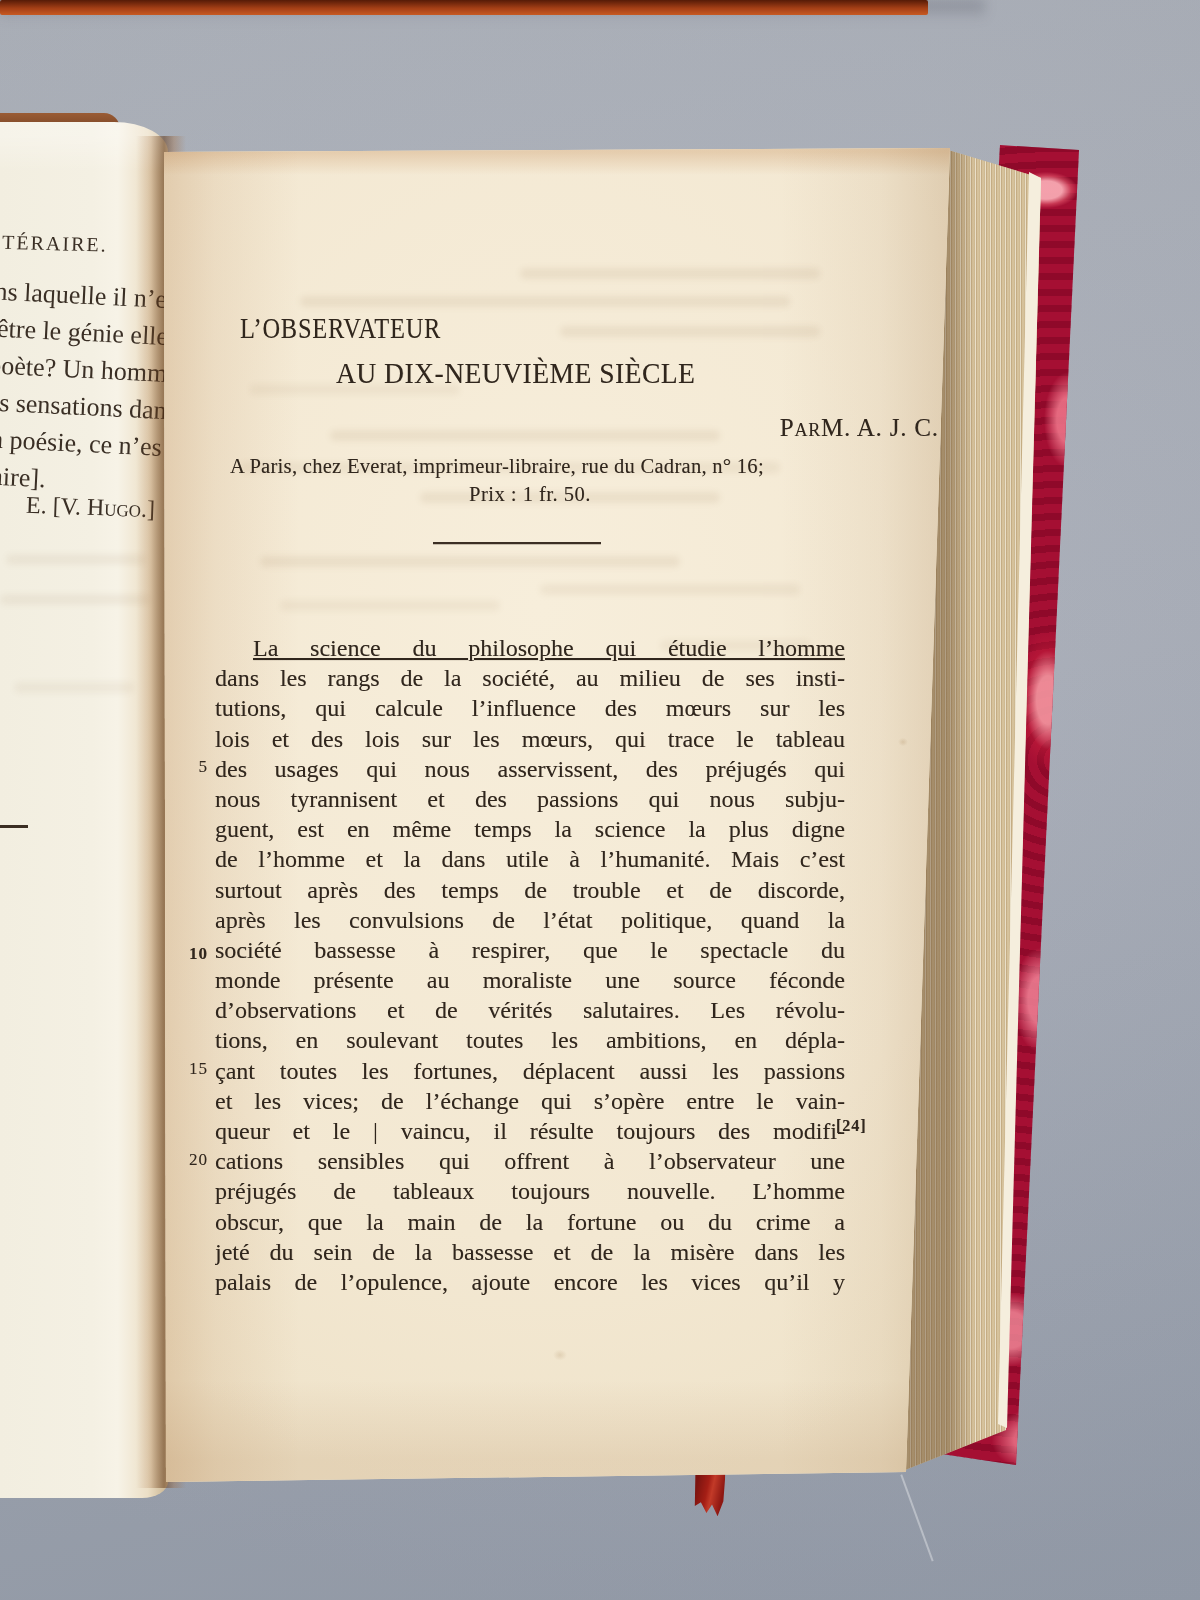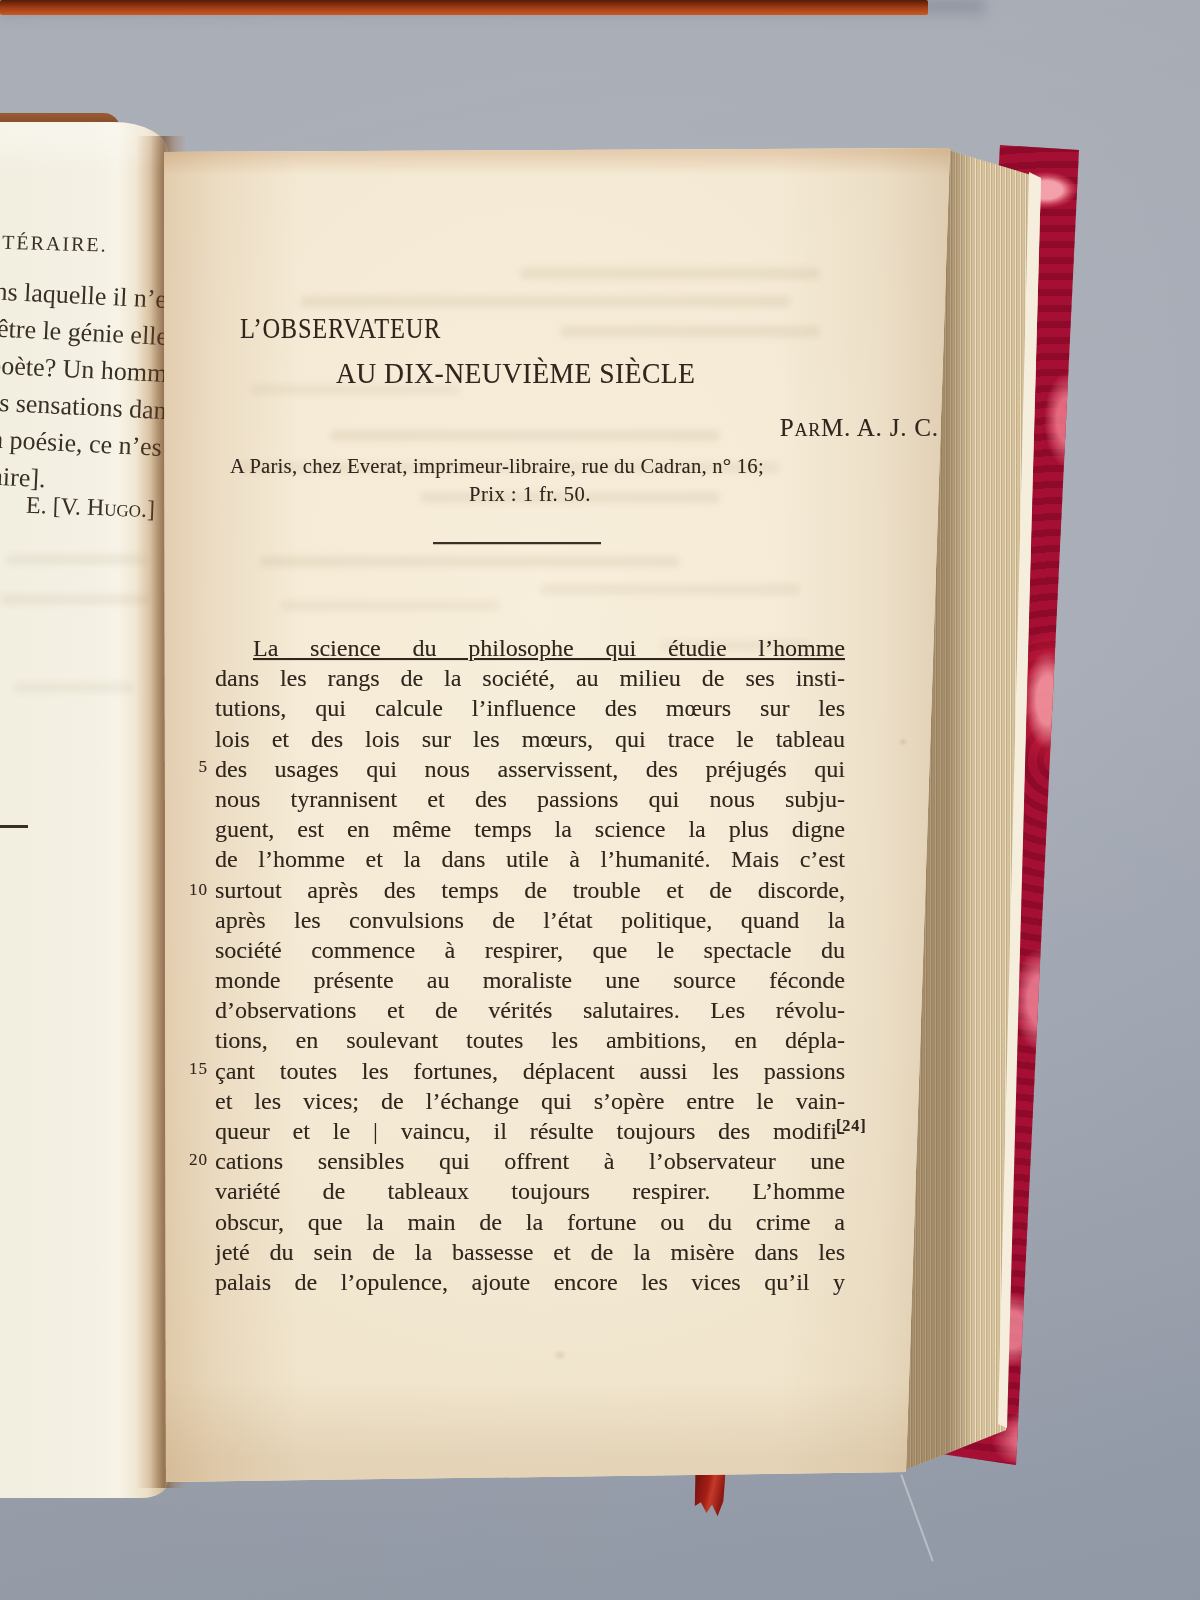--- a/index.html
+++ b/index.html
@@ -103,21 +103,21 @@
   .imprint-2{left:215px;top:483px;width:630px;text-align:center;font-size:20.5px;letter-spacing:.5px;}
   .separator-rule{left:433px;top:542px;width:168px;height:2px;background:#3c2f24;
     box-shadow:0 1px 0 rgba(60,47,36,.25);}
 
   .page-body{left:215px;top:633px;width:630px;font-size:24px;line-height:30.2px;}
   .body-line{position:static;height:30.2px;overflow:hidden;text-align:justify;}
   .body-line::after{content:"";display:inline-block;width:100%;height:0;}
   .body-line.indent{text-indent:38px;text-decoration:underline;}
 
   .line-no{left:182px;width:26px;text-align:right;font-size:17px;letter-spacing:1px;}
-  .ln1{top:757px;} .ln2{top:880px;} .ln3{top:1059px;} .ln4{top:1150px;}
+  .ln1{top:757px;} .ln2{top:944px;font-weight:bold;} .ln3{top:1059px;} .ln4{top:1150px;}
   .page-marker{left:836px;top:1117px;font-size:16px;font-weight:bold;letter-spacing:1px;}
 
   
   .g{height:11px;border-radius:6px;background:#8d6b42;opacity:.10;filter:blur(3px);}
   .right-page .g:nth-of-type(1){left:520px;top:268px;width:300px;}
   .right-page .g:nth-of-type(2){left:300px;top:296px;width:490px;}
   .right-page .g:nth-of-type(3){left:560px;top:326px;width:260px;}
   .right-page .g:nth-of-type(4){left:250px;top:384px;width:210px;opacity:.07;}
   .right-page .g:nth-of-type(5){left:330px;top:430px;width:390px;}
   .right-page .g:nth-of-type(6){left:240px;top:462px;width:540px;opacity:.08;}
@@ -195,29 +195,29 @@
       <div class="body-line indent">La science du philosophe qui étudie l’homme</div>
       <div class="body-line">dans les rangs de la société, au milieu de ses insti-</div>
       <div class="body-line">tutions, qui calcule l’influence des mœurs sur les</div>
       <div class="body-line">lois et des lois sur les mœurs, qui trace le tableau</div>
       <div class="body-line">des usages qui nous asservissent, des préjugés qui</div>
       <div class="body-line">nous tyrannisent et des passions qui nous subju-</div>
       <div class="body-line">guent, est en même temps la science la plus digne</div>
       <div class="body-line">de l’homme et la dans utile à l’humanité. Mais c’est</div>
       <div class="body-line">surtout après des temps de trouble et de discorde,</div>
       <div class="body-line">après les convulsions de l’état politique, quand la</div>
-      <div class="body-line">société commence à respirer, que le spectacle du</div>
+      <div class="body-line">société bassesse à respirer, que le spectacle du</div>
       <div class="body-line">monde présente au moraliste une source féconde</div>
       <div class="body-line">d’observations et de vérités salutaires. Les révolu-</div>
       <div class="body-line">tions, en soulevant toutes les ambitions, en dépla-</div>
       <div class="body-line">çant toutes les fortunes, déplacent aussi les passions</div>
       <div class="body-line">et les vices; de l’échange qui s’opère entre le vain-</div>
       <div class="body-line">queur et le | vaincu, il résulte toujours des modifi-</div>
       <div class="body-line">cations sensibles qui offrent à l’observateur une</div>
-      <div class="body-line">variété de tableaux toujours respirer. L’homme</div>
+      <div class="body-line">préjugés de tableaux toujours nouvelle. L’homme</div>
       <div class="body-line">obscur, que la main de la fortune ou du crime a</div>
       <div class="body-line">jeté du sein de la bassesse et de la misère dans les</div>
       <div class="body-line">palais de l’opulence, ajoute encore les vices qu’il y</div>
     </div>
 
     <div class="line-no ln1">5</div>
     <div class="line-no ln2">10</div>
     <div class="line-no ln3">15</div>
     <div class="line-no ln4">20</div>
 

